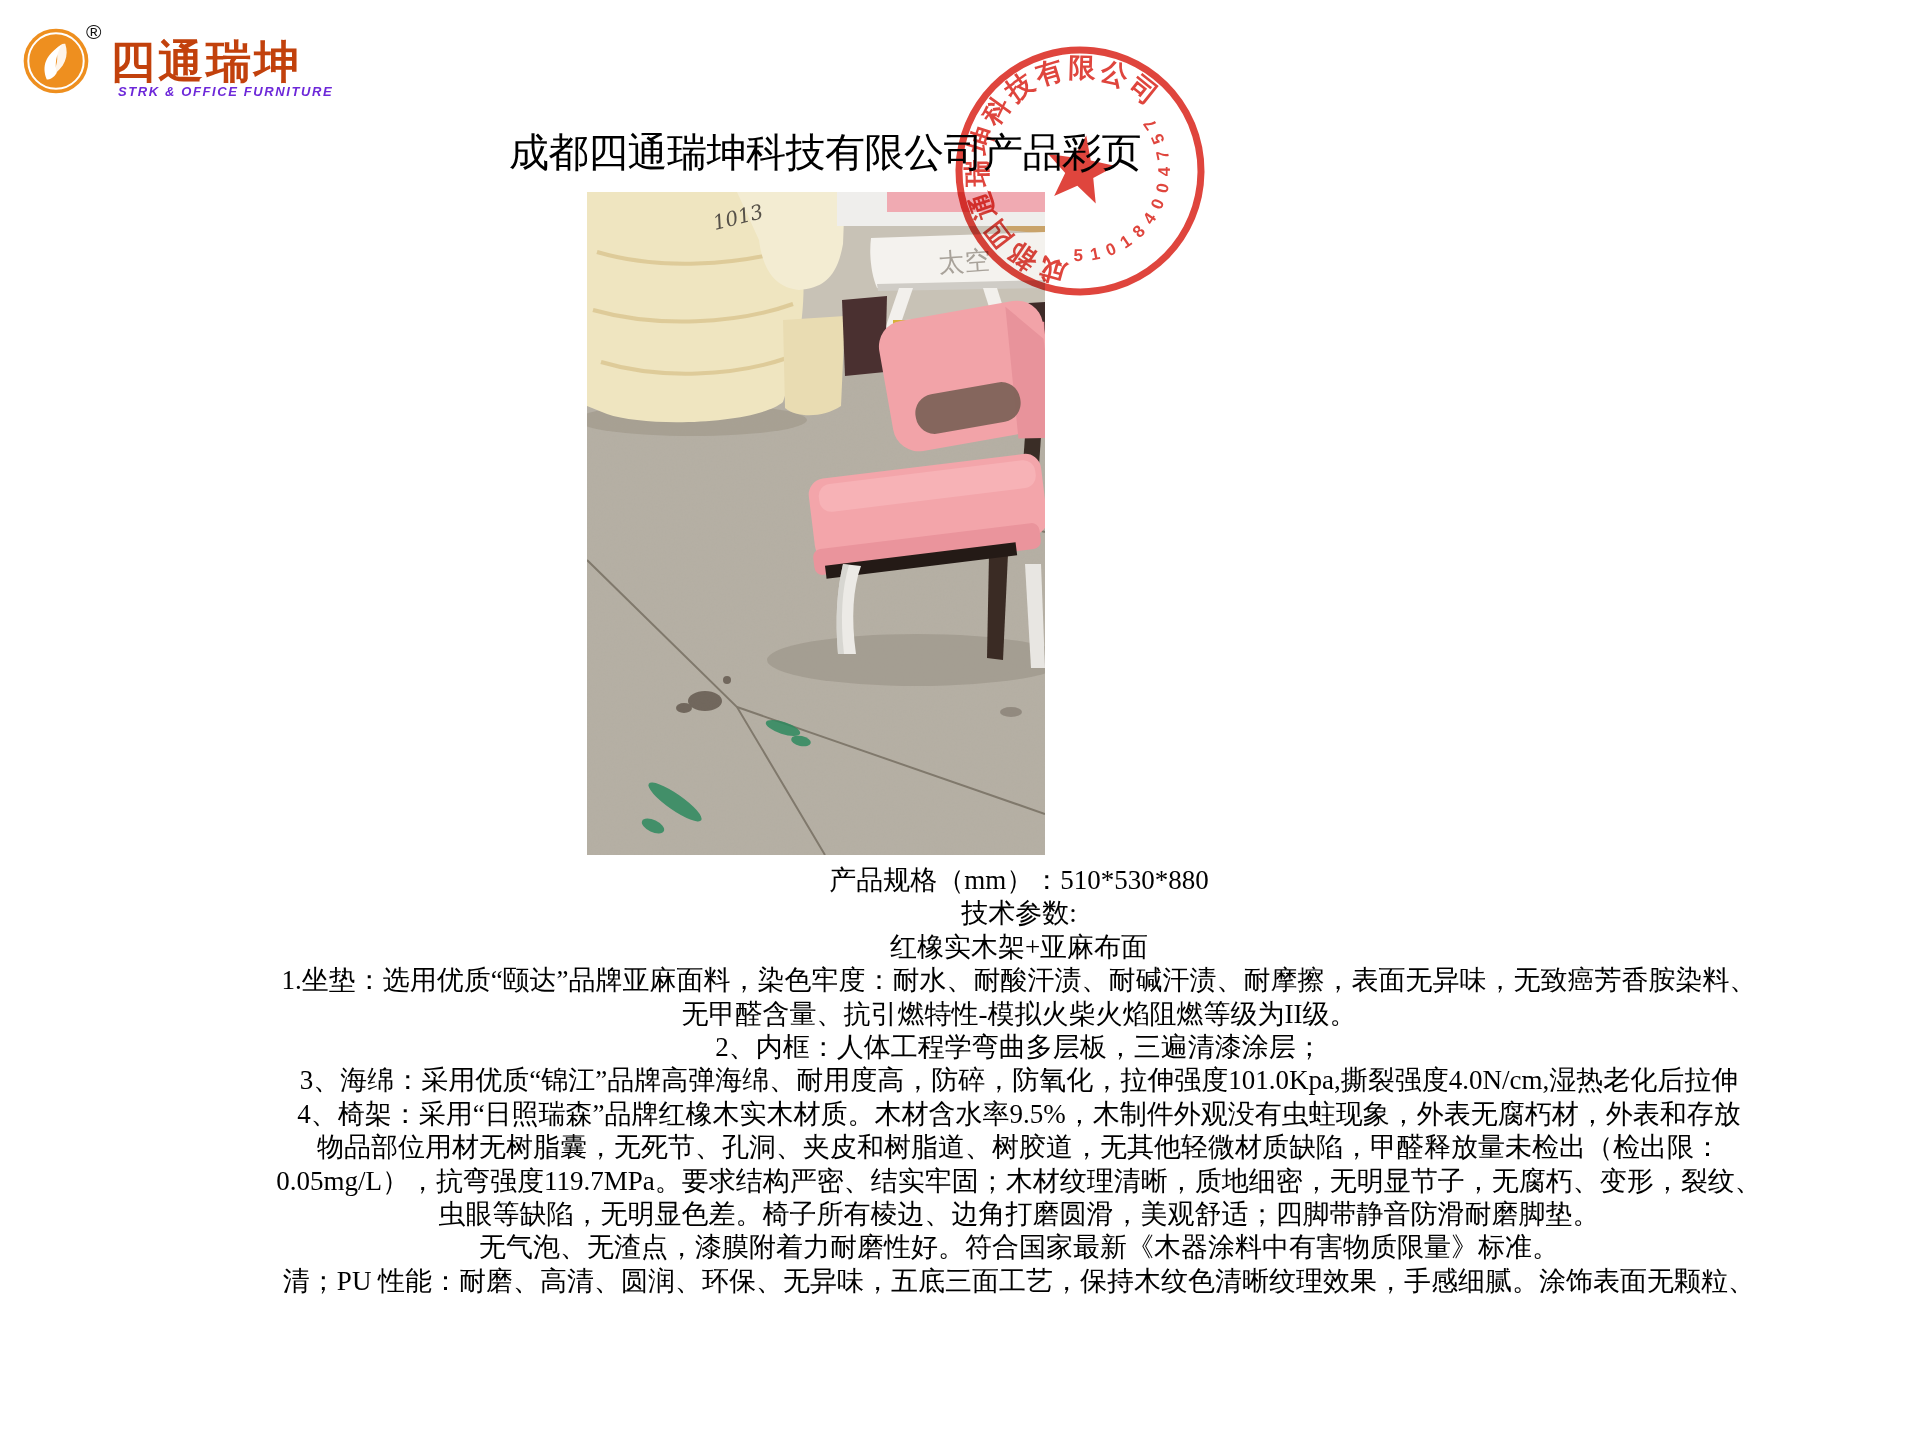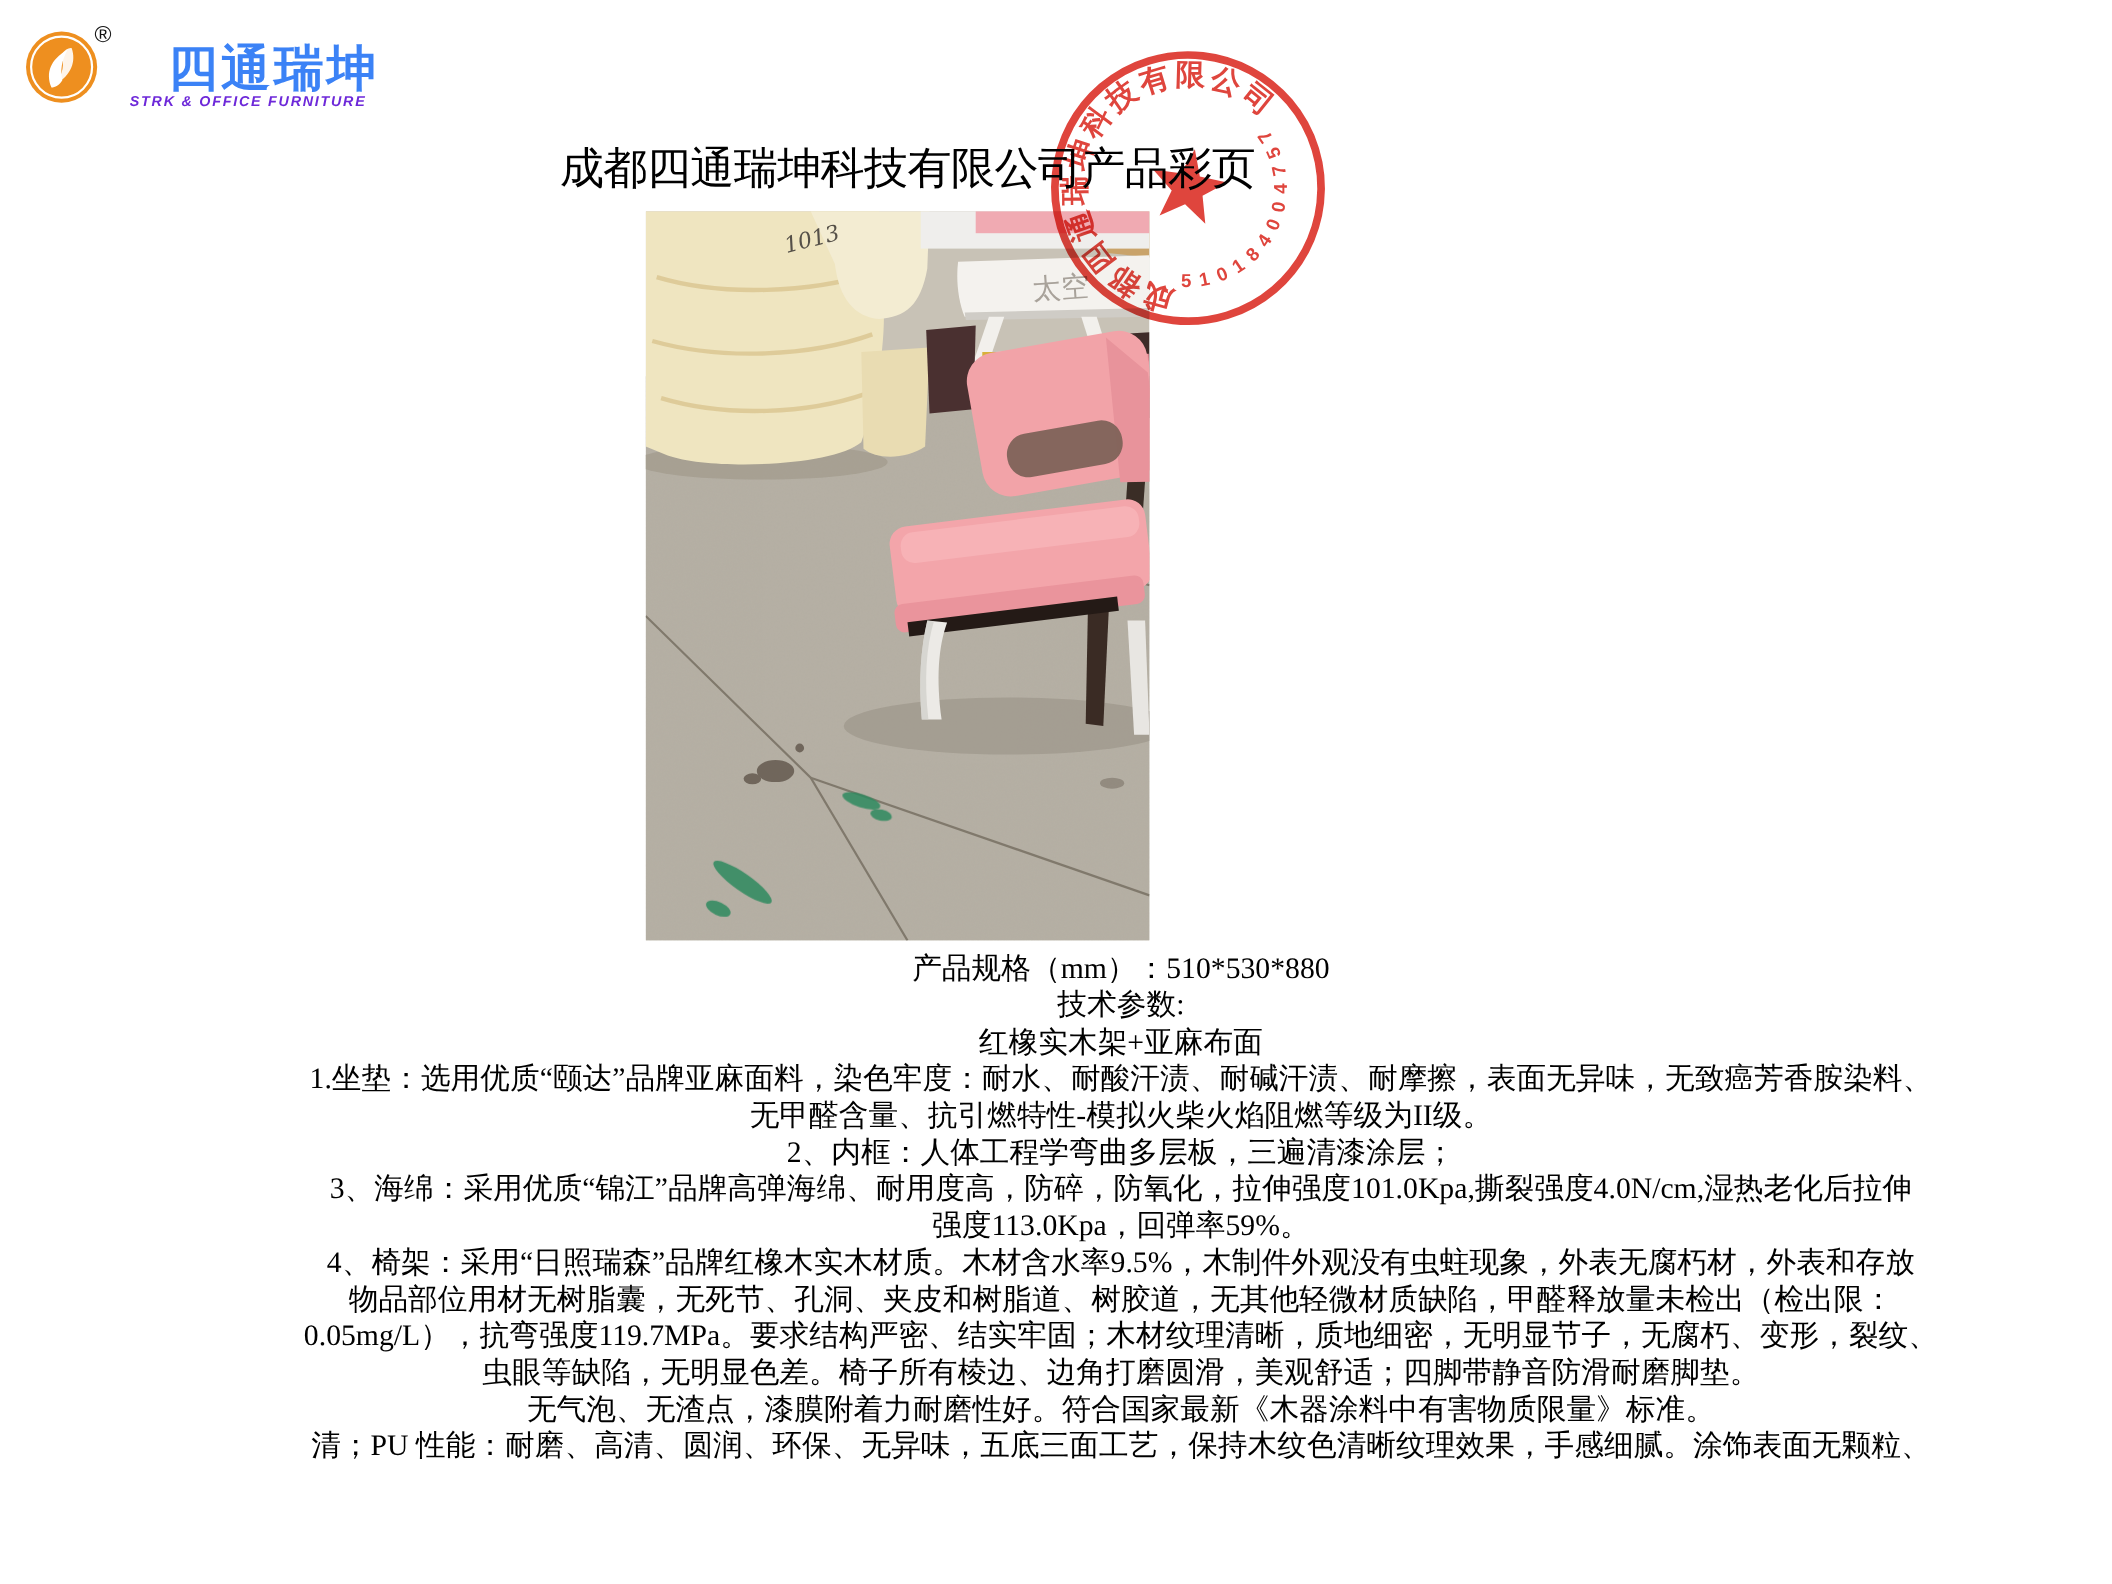--- a/index.html
+++ b/index.html
@@ -5,21 +5,21 @@
   html,body{margin:0;padding:0;background:#fff;}
   .page{position:relative;width:1920px;height:1440px;background:#fff;overflow:hidden;
         font-family:"Liberation Serif","DejaVu Serif",serif;color:#000;}
 
   
   .logo{position:absolute;left:22px;top:8px;width:330px;height:95px;}
   .logo-mark{position:absolute;left:1px;top:20px;width:66px;height:66px;}
   .reg-mark{position:absolute;left:64px;top:12px;font-size:21px;color:#111;
             font-family:"Liberation Sans",sans-serif;}
   .brand-cn{position:absolute;left:88px;top:24px;font-size:45px;font-weight:bold;
-            letter-spacing:3px;color:#3b82f6;font-family:Liberation Sans, sans-serif;margin-left:43px;}
+            letter-spacing:3px;color:#c2410c;font-family:Liberation Sans, sans-serif;}
   .brand-en{position:absolute;left:96px;top:76px;font-size:13px;font-weight:bold;
             letter-spacing:1.6px;color:#6d28d9;font-family:"Liberation Sans",sans-serif;font-style:italic;}
 
   
   .title{position:absolute;left:496px;top:112px;margin:13px;font-size:40px;font-weight:400;
          letter-spacing:-0.5px;white-space:nowrap;}
 
   
   .stamp{position:absolute;left:945px;top:36px;width:270px;height:270px;
          mix-blend-mode:multiply;opacity:.92;}
@@ -154,21 +154,20 @@
   </svg>
 
   <section class="specs">
       <div class="spec-line">产品规格（mm）：510*530*880</div>
       <div class="spec-line">技术参数:</div>
       <div class="spec-line">红橡实木架+亚麻布面</div>
       <div class="spec-line">1.坐垫：选用优质“颐达”品牌亚麻面料，染色牢度：耐水、耐酸汗渍、耐碱汗渍、耐摩擦，表面无异味，无致癌芳香胺染料、</div>
       <div class="spec-line">无甲醛含量、抗引燃特性-模拟火柴火焰阻燃等级为II级。</div>
       <div class="spec-line">2、内框：人体工程学弯曲多层板，三遍清漆涂层；</div>
       <div class="spec-line">3、海绵：采用优质“锦江”品牌高弹海绵、耐用度高，防碎，防氧化，拉伸强度101.0Kpa,撕裂强度4.0N/cm,湿热老化后拉伸</div>
-      <div class="spec-line">强度113.0Kpa，回弹率59%。</div>
       <div class="spec-line">4、椅架：采用“日照瑞森”品牌红橡木实木材质。木材含水率9.5%，木制件外观没有虫蛀现象，外表无腐朽材，外表和存放</div>
       <div class="spec-line">物品部位用材无树脂囊，无死节、孔洞、夹皮和树脂道、树胶道，无其他轻微材质缺陷，甲醛释放量未检出（检出限：</div>
       <div class="spec-line">0.05mg/L），抗弯强度119.7MPa。要求结构严密、结实牢固；木材纹理清晰，质地细密，无明显节子，无腐朽、变形，裂纹、</div>
       <div class="spec-line">虫眼等缺陷，无明显色差。椅子所有棱边、边角打磨圆滑，美观舒适；四脚带静音防滑耐磨脚垫。</div>
       <div class="spec-line">无气泡、无渣点，漆膜附着力耐磨性好。符合国家最新《木器涂料中有害物质限量》标准。</div>
       <div class="spec-line">清；PU 性能：耐磨、高清、圆润、环保、无异味，五底三面工艺，保持木纹色清晰纹理效果，手感细腻。涂饰表面无颗粒、</div>
     </section>
 
 </div>
 

